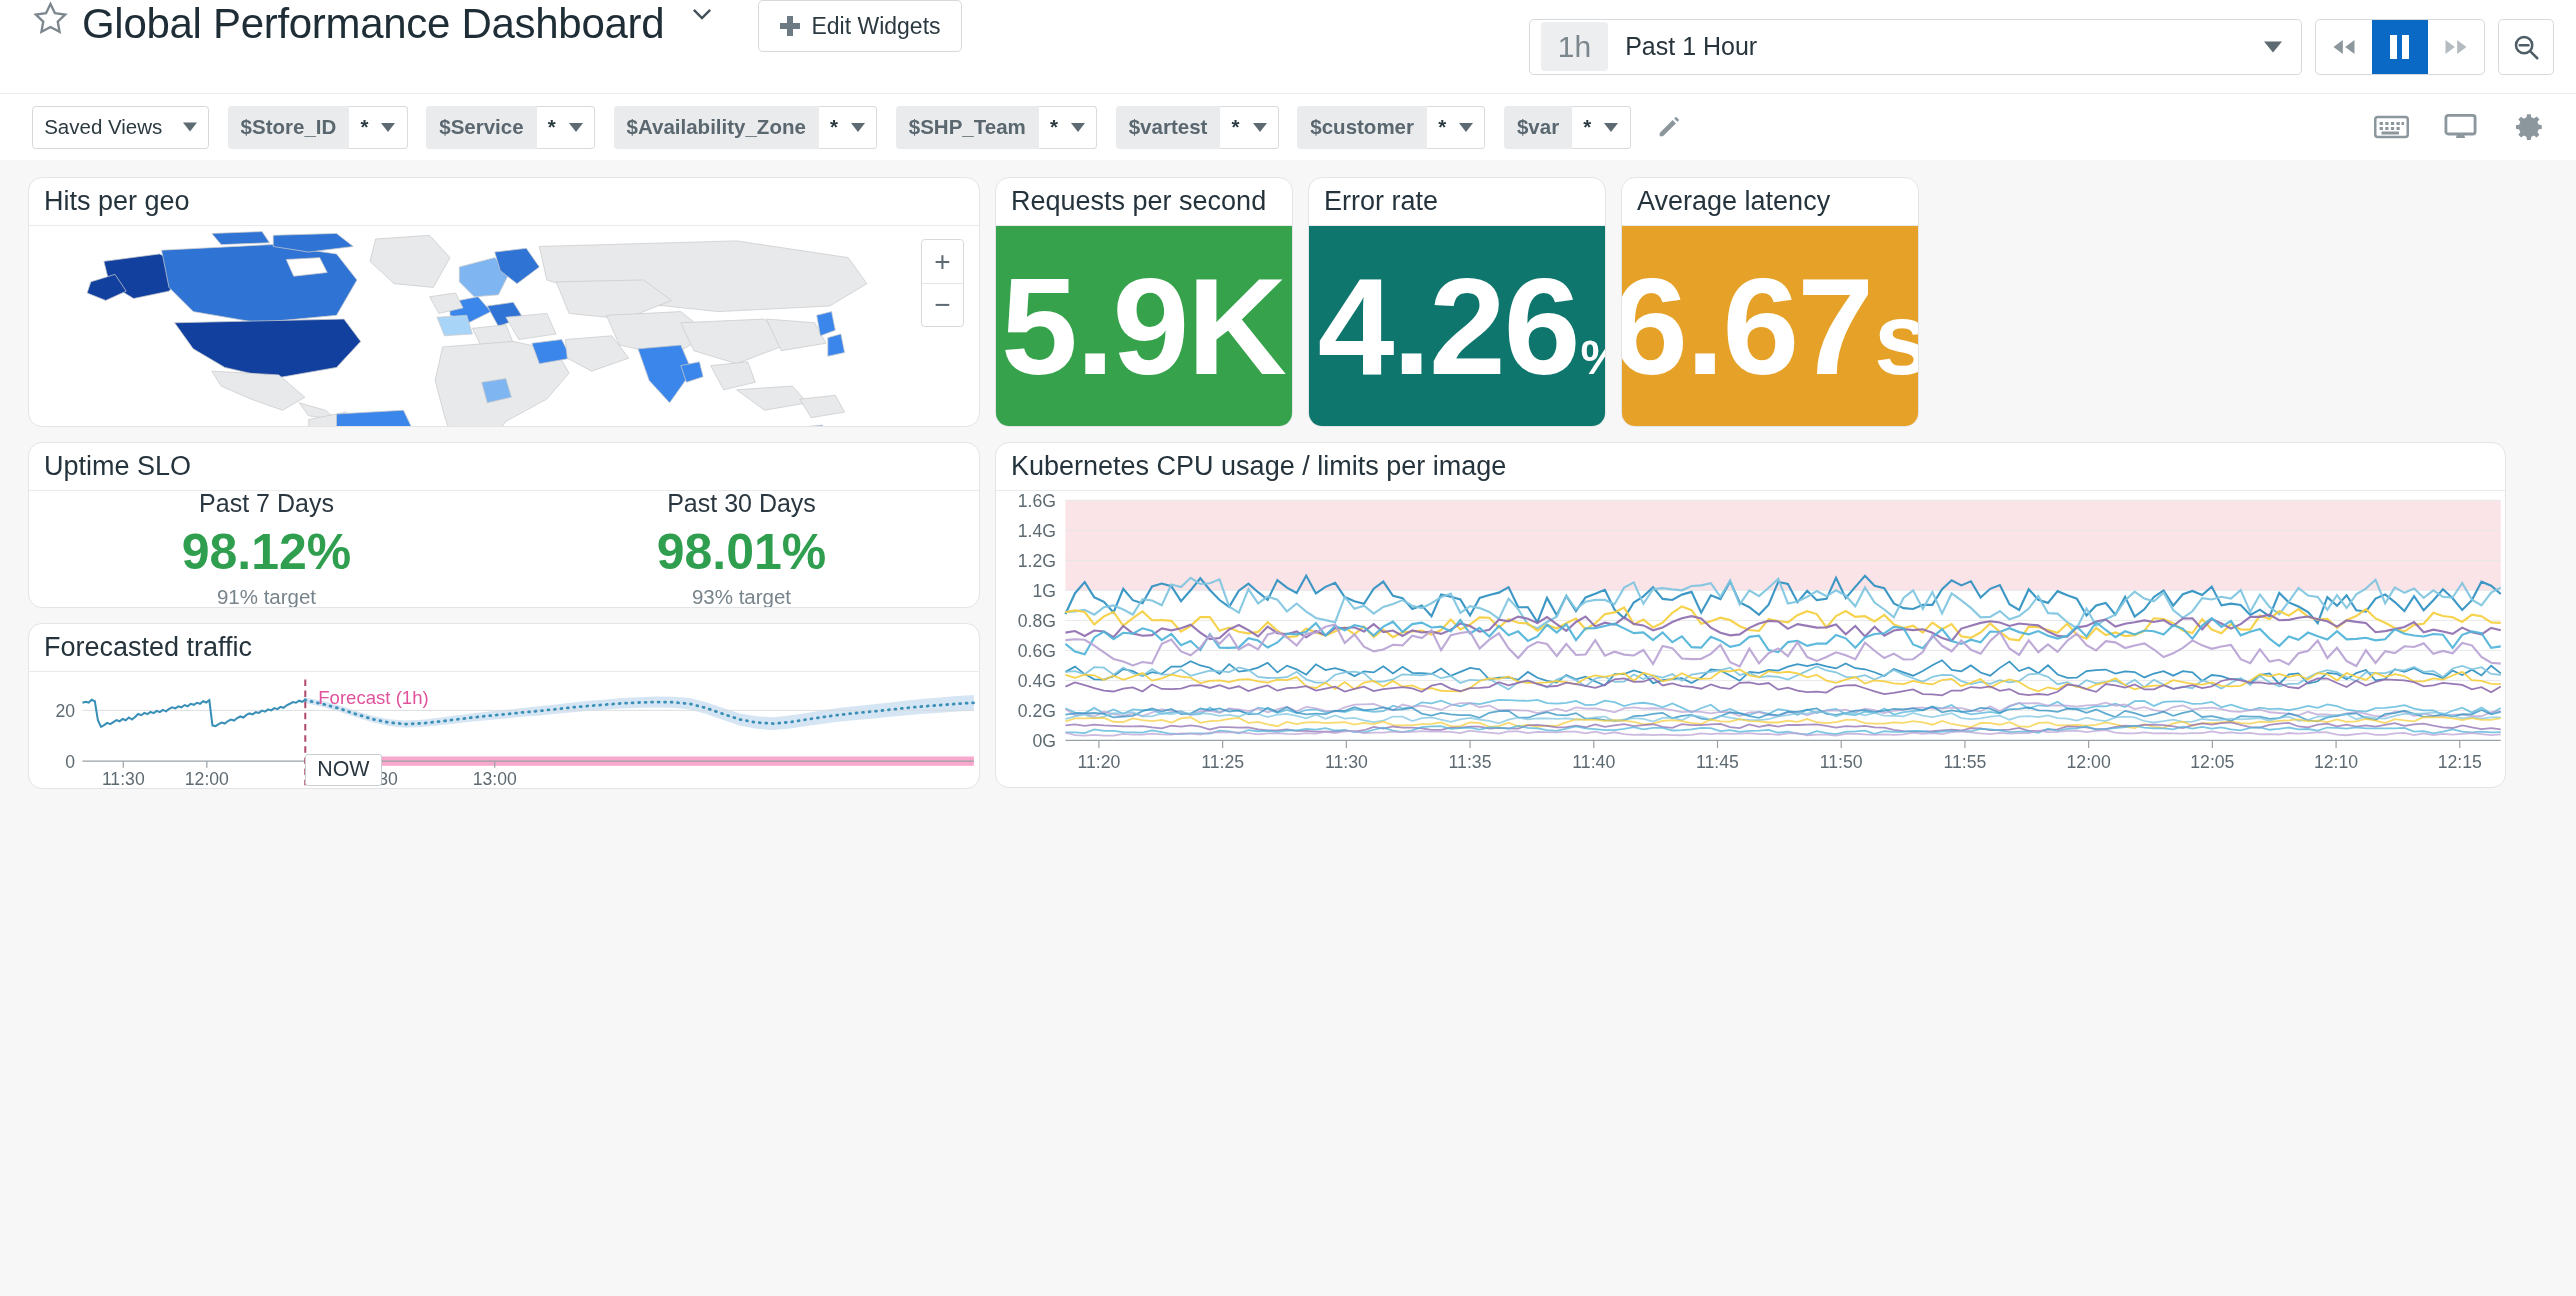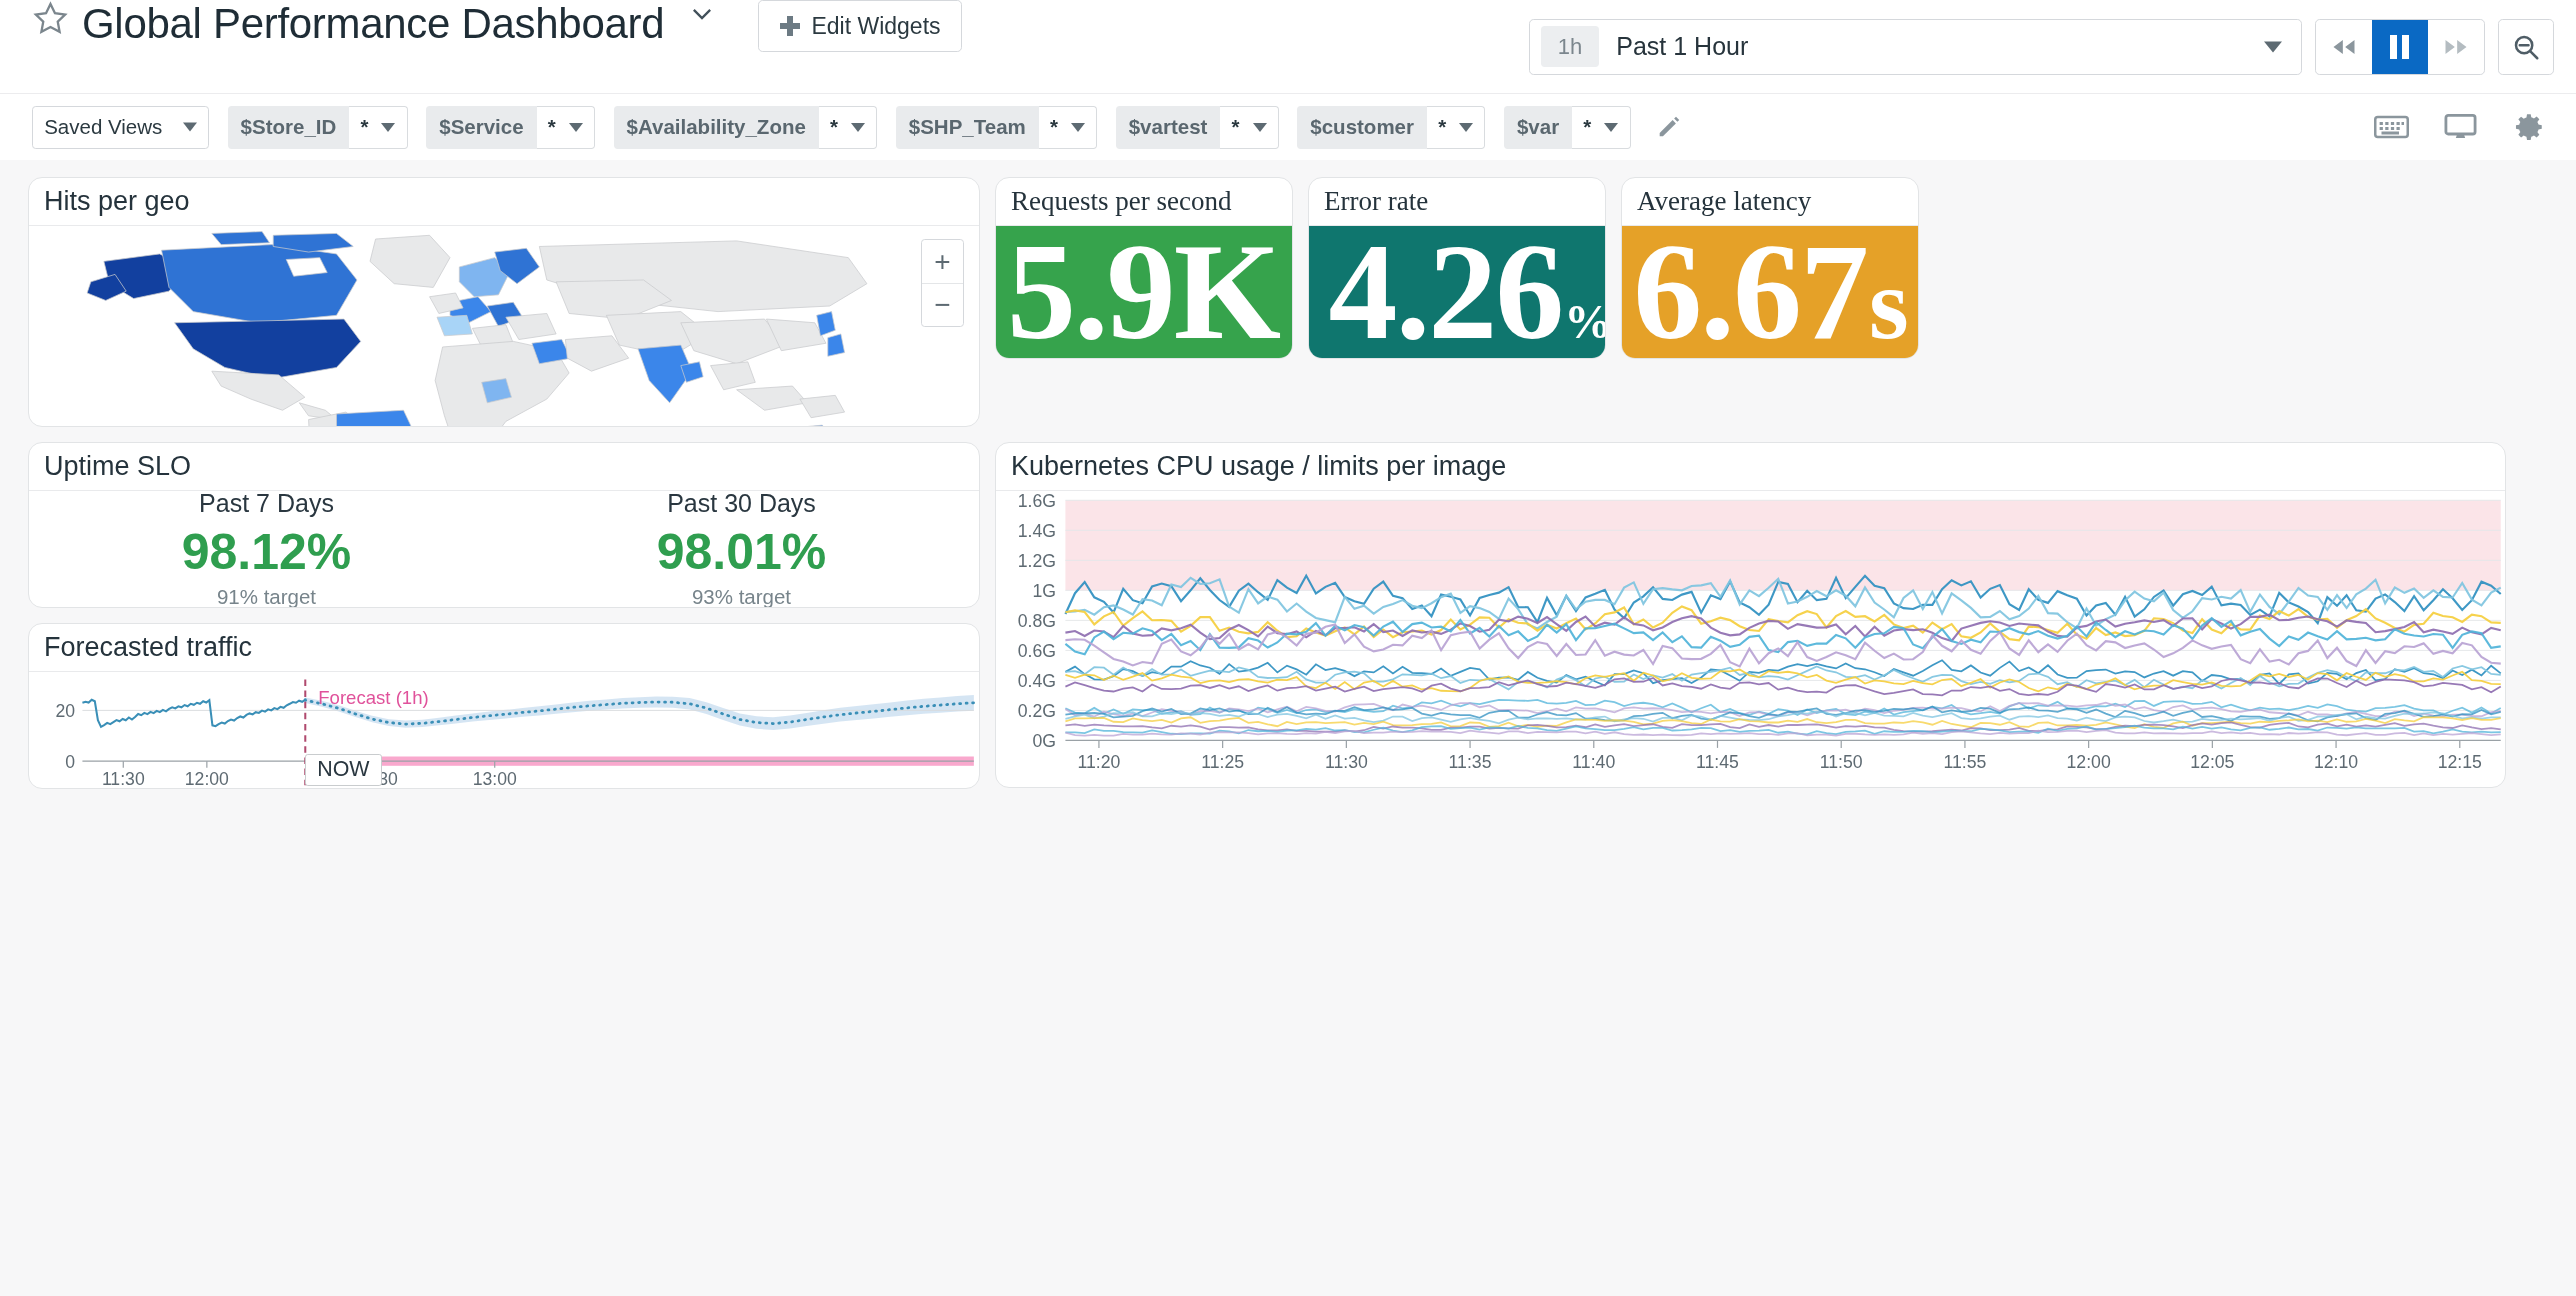--- a/index.html
+++ b/index.html
@@ -42,21 +42,21 @@
     position: absolute; right: 22.4px; top: 50%; transform: translateY(-50%);
     display: flex; align-items: center; gap: 13px;
   }
   .time-picker {
     width: 773px; height: 56px; background:#fff;
     border:0.9px solid #d5d8dc; border-radius:4.7px;
     display:flex; align-items:center; padding: 0 11.2px; position: relative;
   }
   .time-badge {
     background:#eceef0; border-radius:3.7px; color:#7b868d;
-    font-size: 22px; padding: 7.5px 17px; margin-right: 17px;
+    font-size: 30px; padding: 7.5px 17px; margin-right: 17px;
   }
   .time-label { font-size: 25px; color:#27343c; }
   .time-caret {
     position:absolute; right:18.6px; top:50%; transform: translateY(-50%);
     width:0;height:0;border-left:9.3px solid transparent;border-right:9.3px solid transparent;
     border-top:11.2px solid #5d6a72;
   }
   .transport {
     display:flex; align-items:center; height:56px;
     border:0.9px solid #d5d8dc; border-radius:4.7px; background:#fff; overflow:hidden;
@@ -125,21 +125,21 @@
     position:absolute; right:15px; top:13px; width:43px;
     border:0.9px solid #d5d8dc; border-radius:3.7px; background:#fff; overflow:hidden; z-index:5;
   }
   .map-zoom div {
     height:43px; display:flex; align-items:center; justify-content:center;
     font-size:28px; color:#5d6a72; cursor:pointer;
   }
   .map-zoom div + div { border-top:0.9px solid #e4e6e8; }
 
   
-  .kpi { width: 298px; height: 182px; font-family: Liberation Serif, serif; }
+  .kpi { width: 298px; height: 250px; }
   .kpi-fill {
     position:absolute; inset:0; display:flex;
     align-items:center; justify-content:center;
   }
   .kpi-value {
     color:#fff; font-weight:700; font-size: 138px; line-height:1;
     letter-spacing:-1.9px; display:flex; align-items:baseline;
   }
   .kpi-unit { font-size: 48px; font-weight:700; margin-left:1.9px; }
 

